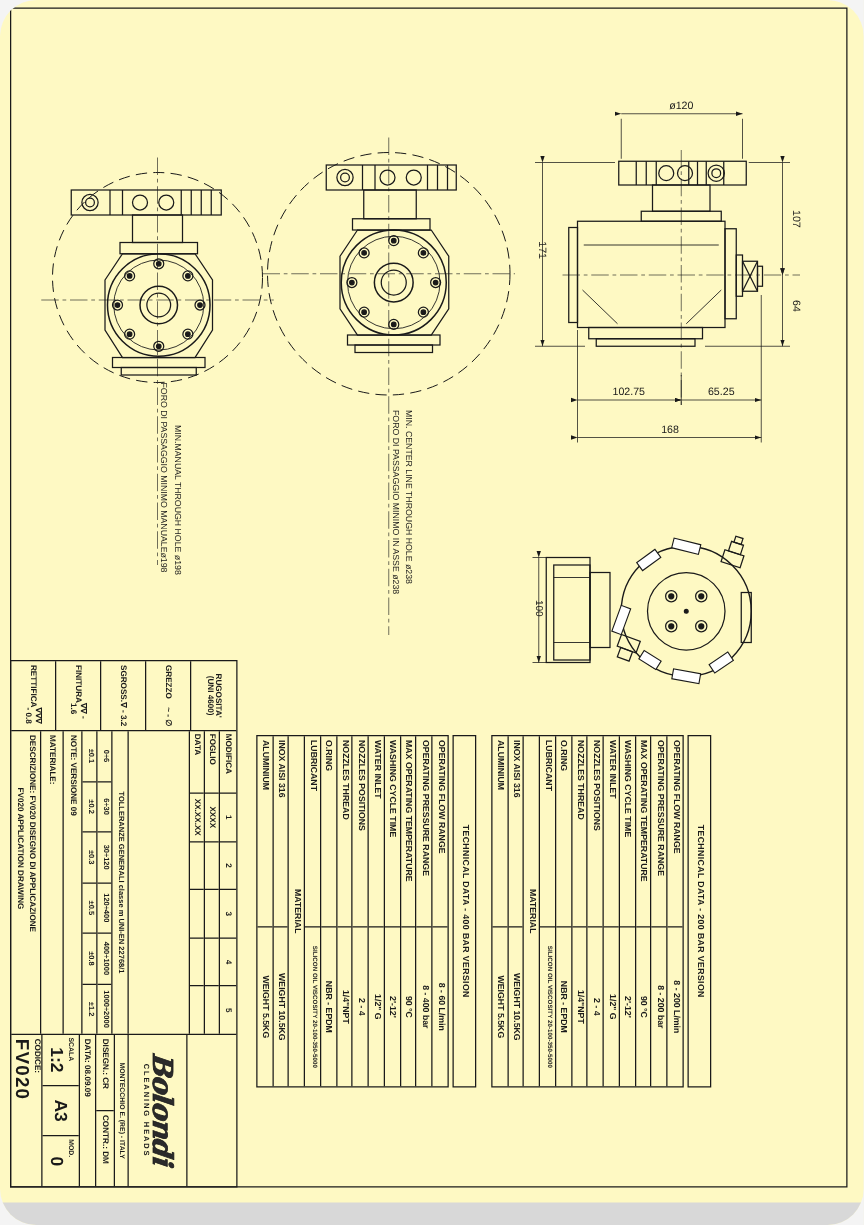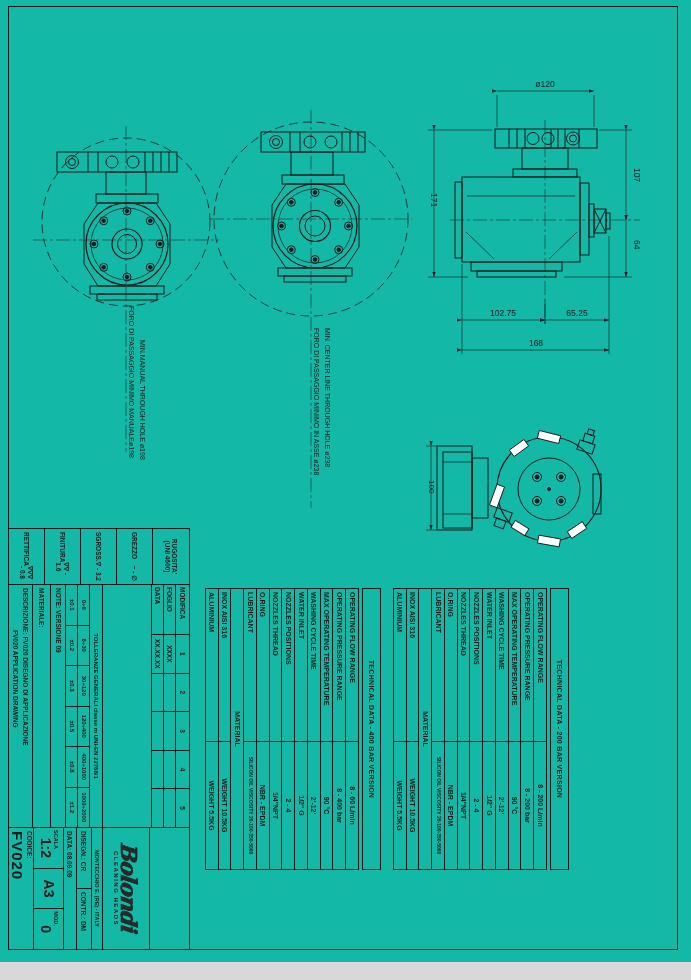--- a/index.html
+++ b/index.html
@@ -1,17 +1,17 @@
 <!DOCTYPE html>
 <html><head>
 <meta charset="utf-8">
 <style>
   html,body{margin:0;padding:0;background:#f4f4f4;}
-  .page{position:relative;width:691px;height:980px;background:#14b8a6;overflow:hidden;
-        font-family:"Liberation Sans",sans-serif;color:#1a1a1a;}
+  .page{position:relative;width:691px;height:980px;background:#fef9c3;overflow:hidden;
+        font-family:"Liberation Sans",sans-serif;color:#1a1a1a;border-radius:29px;}
   .frame{position:absolute;left:8px;top:6px;width:670px;height:944px;border:1.6px solid #1a1a1a;box-sizing:border-box;}
   .bottom-edge{position:absolute;left:0;top:962px;width:691px;height:18px;background:#d8d8d8;}
   svg text{font-family:"Liberation Sans",sans-serif;fill:#1a1a1a;}
 
   
   .rot-block{position:absolute;transform-origin:0 0;transform:rotate(90deg) translateY(-100%);box-sizing:border-box;}
 
   
   .dt{position:absolute;inset:0;display:flex;flex-direction:column;font-size:7px;font-weight:bold;line-height:1;}
   .dt-title{height:17px;border:1px solid #1a1a1a;display:flex;align-items:center;justify-content:center;

